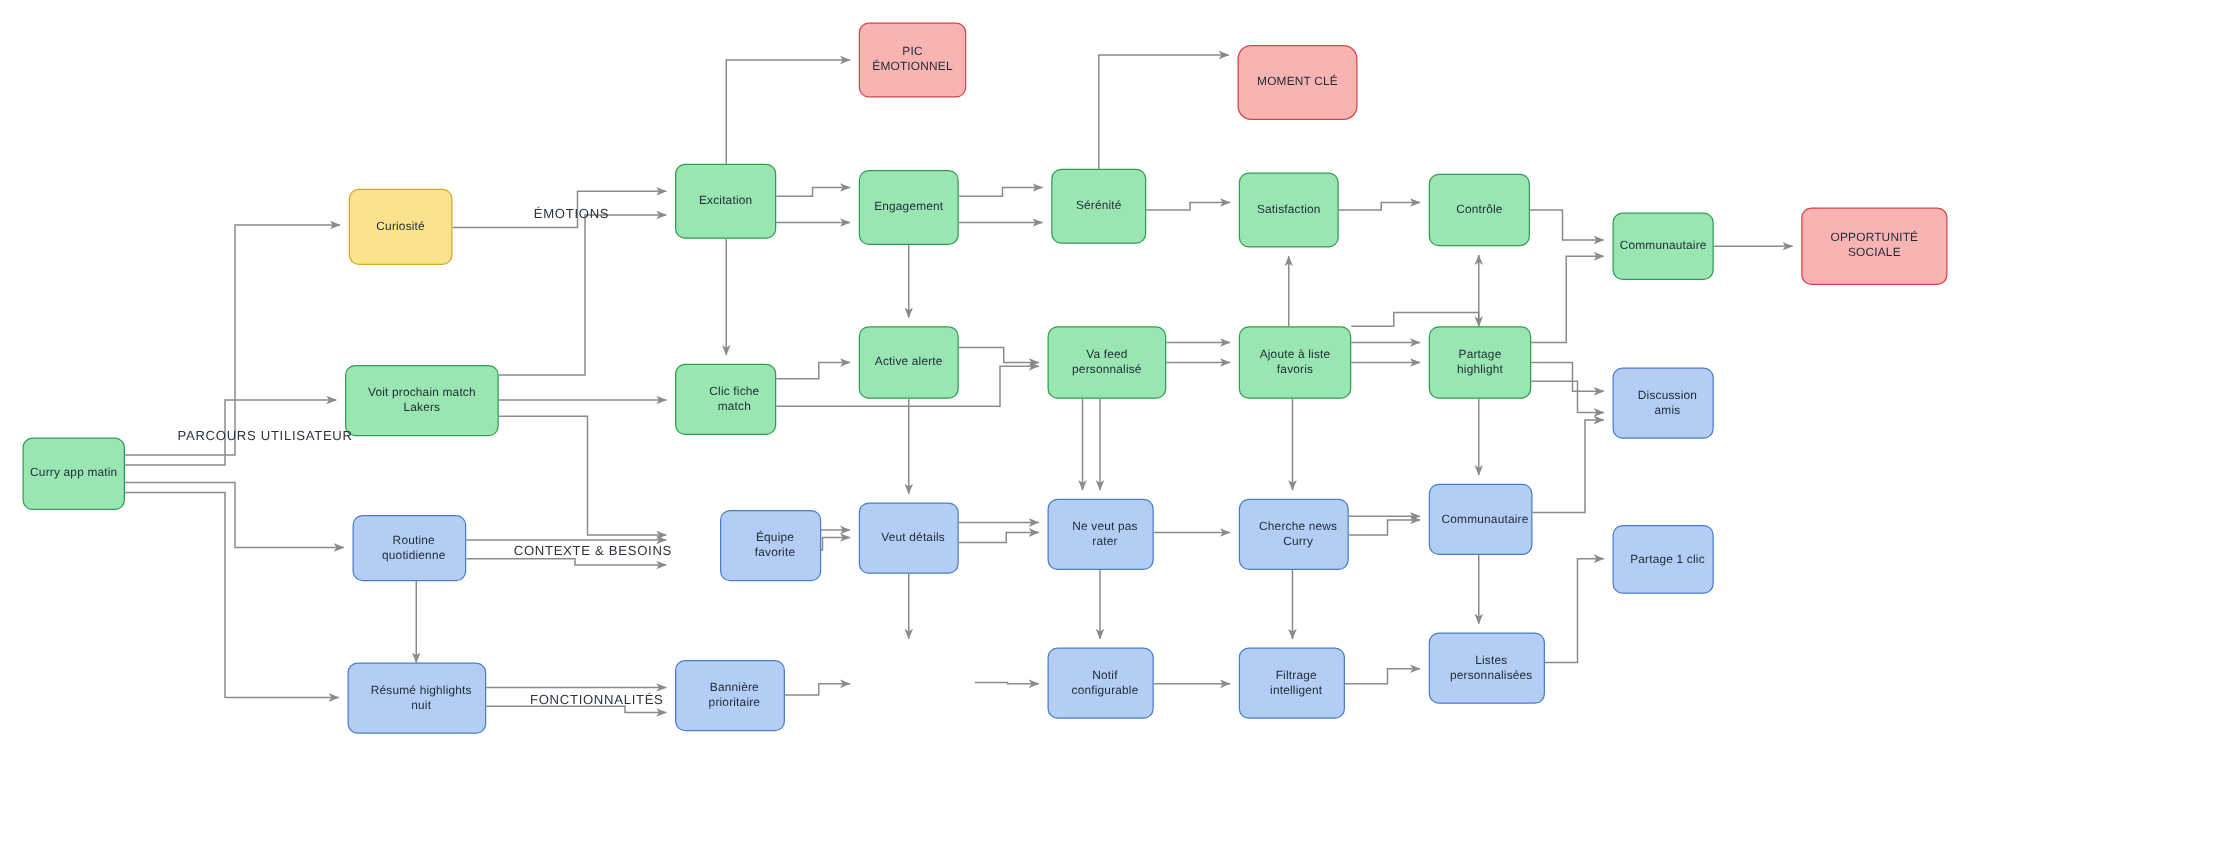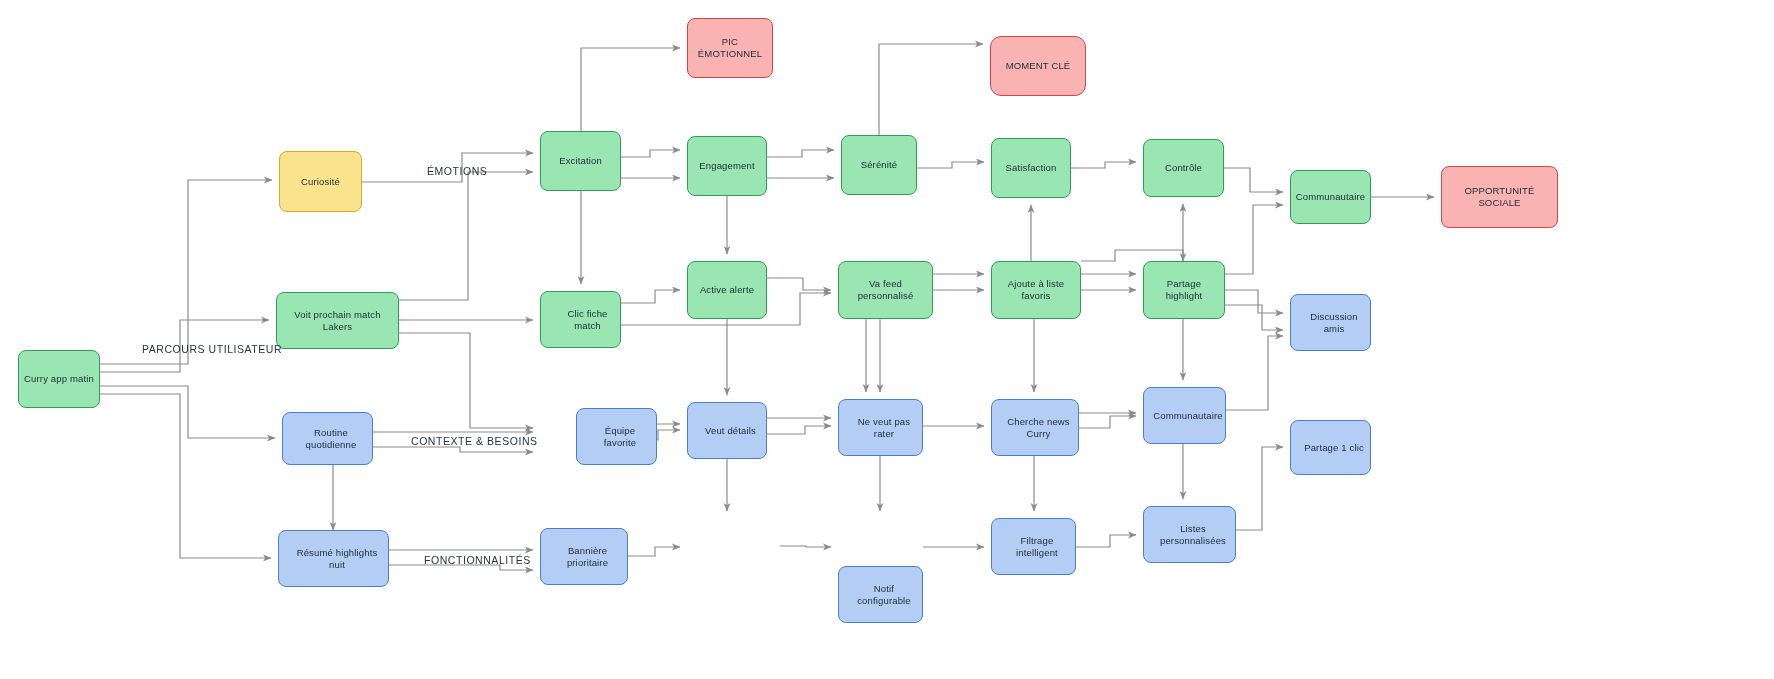--- a/index.html
+++ b/index.html
@@ -263,21 +263,21 @@
     </div>
   <div class="node blue" style="left:1143px;top:387px;width:83px;height:57px;">
       <span class="lbl">Communautaire</span>
     </div>
   <div class="node blue" style="left:1290px;top:420px;width:81px;height:55px;">
       <span class="lbl">Partage 1 clic</span>
     </div>
   <div class="node blue" style="left:540px;top:528px;width:88px;height:57px;">
       <span class="lbl">Bannière prioritaire</span>
     </div>
-  <div class="node blue" style="left:838px;top:518px;width:85px;height:57px;margin-top:48px;">
+  <div class="node blue" style="left:838px;top:518px;width:85px;height:57px;">
       <span class="lbl">Notif configurable</span>
     </div>
   <div class="node blue" style="left:991px;top:518px;width:85px;height:57px;">
       <span class="lbl">Filtrage intelligent</span>
     </div>
   <div class="node blue" style="left:1143px;top:506px;width:93px;height:57px;">
       <span class="lbl">Listes personnalisées</span>
     </div>
 
 </div>

